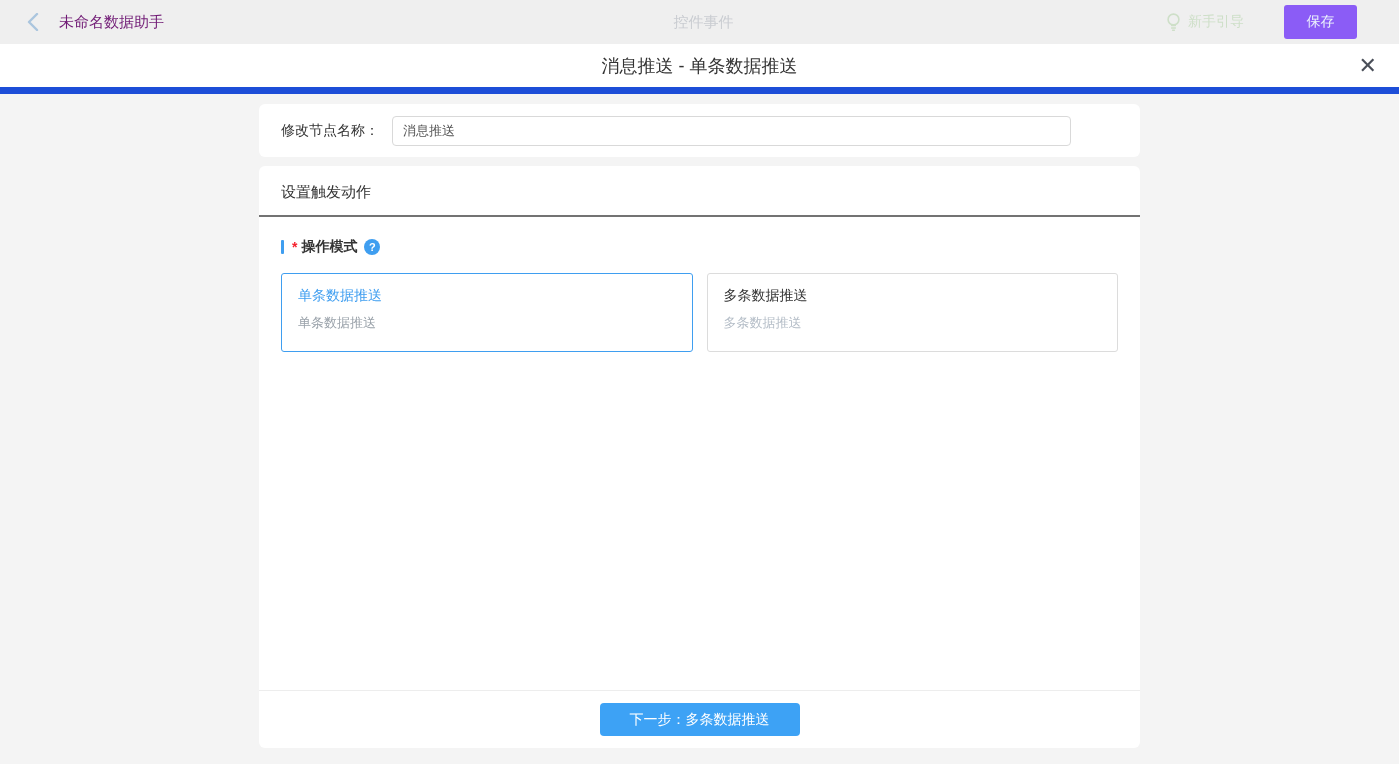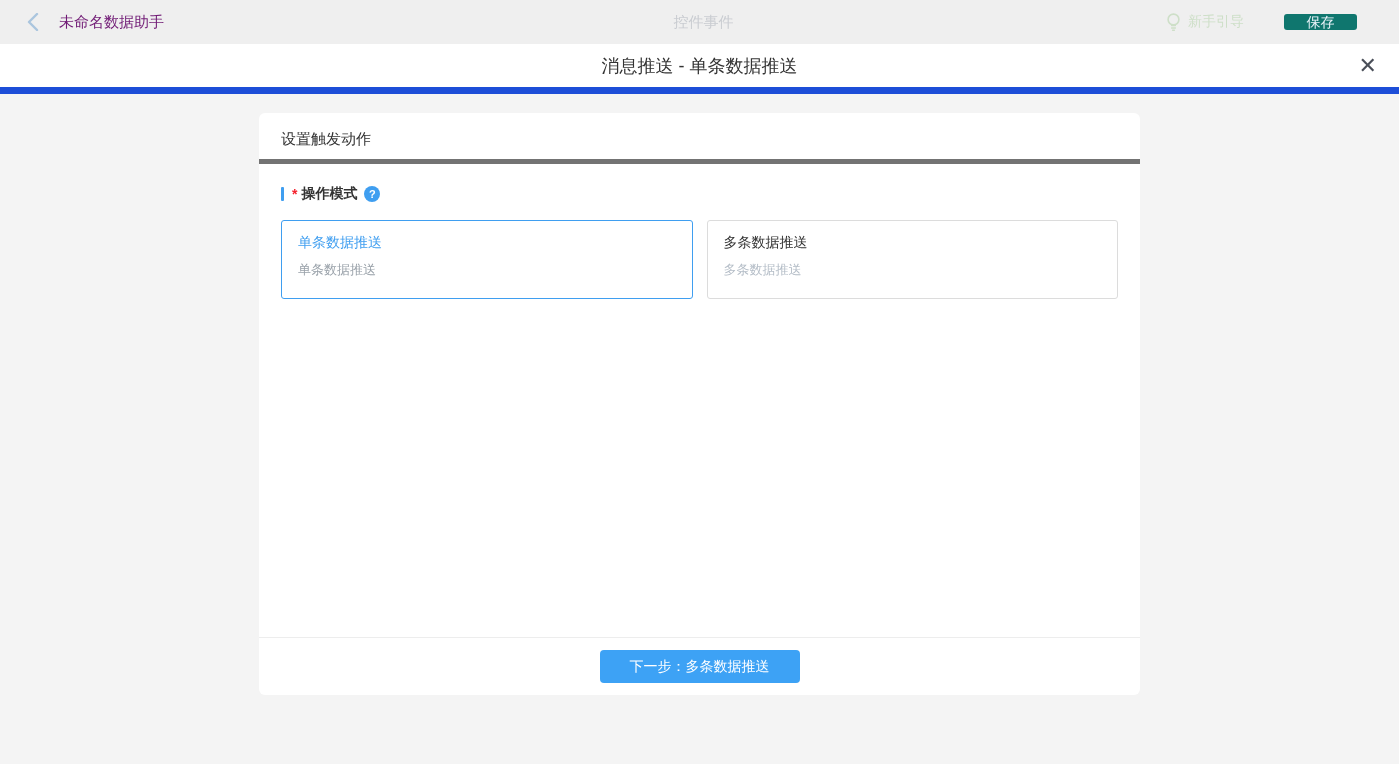--- a/index.html
+++ b/index.html
@@ -31,22 +31,22 @@
     font-size: 15px; color: #c9ccd1; pointer-events: none;
   }
   .topbar-right { margin-left: auto; display: flex; align-items: center; z-index: 1; }
   .guide {
     display: flex; align-items: center; gap: 7px;
     color: #cedfc8; font-size: 14px; cursor: pointer; justify-content: center;
   }
   .guide svg { display: block; }
   .save-btn {
     margin-left: 40px;
-    width: 73px; height: 16px;
-    background: #0f766e; color: #edf5fc;
+    width: 73px; height: 34px;
+    background: #8b5cf6; color: #edf5fc;
     border: none; border-radius: 3px;
     font-size: 14px; cursor: pointer;
     font-family: inherit;
   }
 
   
   .dialog-header {
     height: 50px; flex: 0 0 50px;
     background: #ffffff;
     display: flex; align-items: center; justify-content: center;
@@ -87,21 +87,21 @@
 
   .trigger-card {
     margin-top: 9px;
     height: 582px; flex: 0 0 582px;
     display: flex; flex-direction: column;
   }
   .section-header {
     height: 51px; line-height: 51px; flex: 0 0 51px;
     padding: 0 22px;
     font-size: 15px; color: #333333;
-    border-bottom: 5px solid #737373;
+    border-bottom: 2px solid #737373;
   }
   .trigger-content { padding: 21px 22px 0; }
   .field-row { display: flex; align-items: center; }
   .accent-bar {
     width: 3px; height: 14px; border-radius: 1px;
     background: #3f9ef0; margin-right: 8px;
   }
   .required-mark { color: #f5222d; font-size: 14px; margin-right: 4px; font-weight: bold; }
   .field-label { font-size: 14px; font-weight: bold; color: #333333; }
   .help-icon {
@@ -170,20 +170,24 @@
 
   <section class="dialog-header">
     <h1 class="dialog-title">消息推送 - 单条数据推送</h1>
     <button class="close-btn">
       <span>✕</span>
     </button>
   </section>
 
   <main class="dialog-body">
 
+    <div class="card name-card">
+      <label class="name-label">修改节点名称：</label>
+      <input class="name-input" type="text" value="消息推送" style="">
+    </div>
 
     <div class="card trigger-card">
       <div class="section-header">设置触发动作</div>
 
       <div class="trigger-content">
         <div class="field-row">
           <span class="accent-bar"></span>
           <span class="required-mark">*</span>
           <span class="field-label">操作模式</span>
           <span class="help-icon">?</span>

